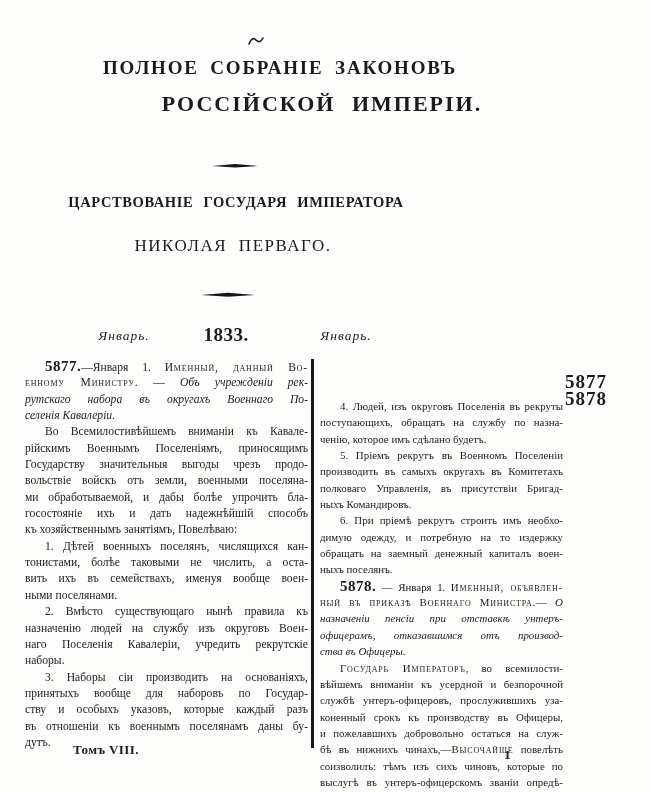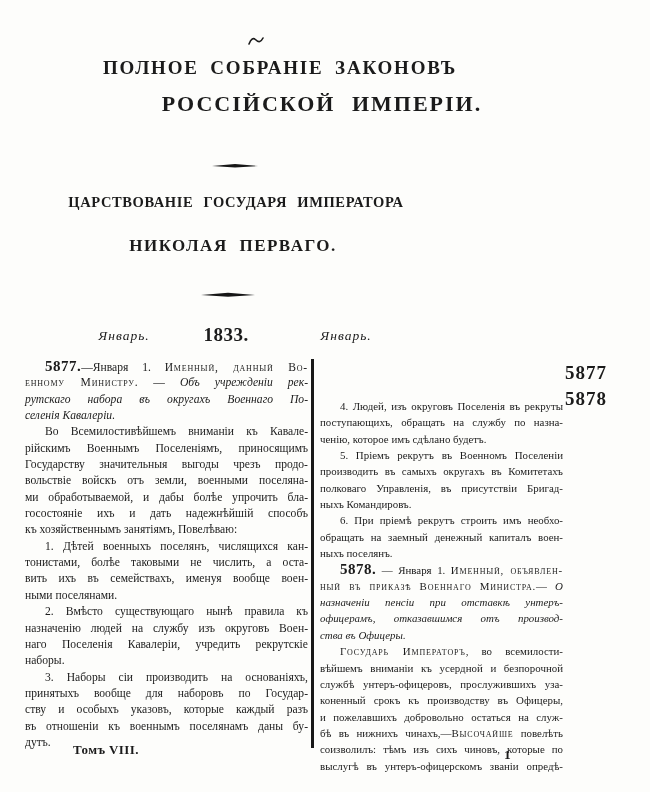--- a/index.html
+++ b/index.html
@@ -17,21 +17,21 @@
 
   .ornament { position:absolute; left:247px; top:32px; }
 
   .title1 { left:280px; top:57px;  font-size:19px; font-weight:bold; letter-spacing:1.8px; word-spacing:5px; }
   .title2 { left:306px; top:91px;  font-size:22px; font-weight:bold; letter-spacing:2px;   word-spacing:9px;margin-left:16px; }
 
   .rule-top { position:absolute; left:235px; top:155px; transform:translateX(-50%); }
   .rule-mid { position:absolute; left:228px; top:284px; transform:translateX(-50%); }
 
   .reign1 { left:236px; top:194px; font-size:14.5px; font-weight:bold; letter-spacing:0.6px; word-spacing:6px; }
-  .reign2 { left:233px; top:236px; font-size:17px;  font-weight:bold; letter-spacing:1.5px; word-spacing:6px; }
+  .reign2 { left:233px; top:236px; font-size:17px;  font-weight:normal; letter-spacing:1.5px; word-spacing:6px; }
 
   .month  { font-size:13.5px; font-style:italic; letter-spacing:1px;text-align:right; }
   .month-left  { left:124px; top:328px; }
   .month-right { left:346px; top:328px; }
   .year   { left:226px; top:324px; font-size:19px; font-weight:bold; letter-spacing:0.5px; }
 
   .col { position:absolute; top:358px; }
   .col-left  { left:25px;  width:283px; font-size:11.6px; }
   .col-right { left:320px; width:243px; font-size:10.9px;margin-top:40px; }
 
@@ -41,21 +41,21 @@
   .line.ind  { text-indent:20px; }
 
   .s-n  { }
   .s-i  { font-style:italic; }
   .s-sc { font-variant:small-caps; letter-spacing:0.8px; }
   .s-b  { font-weight:bold; font-size:15px; letter-spacing:0.5px; }
 
   .vrule { position:absolute; left:311px; top:359px; width:3px; height:389px; background:#181818; }
 
   .margin-num { position:absolute; left:565px; font-size:19px; font-weight:bold; letter-spacing:1px; }
-  .margin-num-1 { top:362px;font-family:Liberation Serif, serif; }
+  .margin-num-1 { top:371px;font-family:Liberation Serif, serif; }
   .margin-num-2 { top:388px; }
 
   .volume  { left:73px;  top:742px; font-size:13px; font-weight:bold; letter-spacing:0.4px; transform:none; }
   .pagenum { left:504px; top:747px; font-size:13.5px; font-weight:bold; transform:none; }
 </style>
 </head>
 <body style="background: rgb(253, 253, 251); color: rgb(27, 27, 27);">
 
 <div class="page">
 
@@ -116,20 +116,21 @@
   <div class="vrule"></div>
   <div class="col col-right" id="col-right">
       <div class="line fill ind"><span class="s-n">4. Людей, изъ округовъ Поселенія въ рекруты</span></div>
       <div class="line fill"><span class="s-n">поступающихъ, обращать на службу по назна-</span></div>
       <div class="line end"><span class="s-n">ченію, которое имъ сдѣлано будетъ.</span></div>
       <div class="line fill ind"><span class="s-n">5. Пріемъ рекрутъ въ Военномъ Поселеніи</span></div>
       <div class="line fill"><span class="s-n">производить въ самыхъ округахъ въ Комитетахъ</span></div>
       <div class="line fill"><span class="s-n">полковаго Управленія, въ присутствіи Бригад-</span></div>
       <div class="line end"><span class="s-n">ныхъ Командировъ.</span></div>
       <div class="line fill ind"><span class="s-n">6. При пріемѣ рекрутъ строить имъ необхо-</span></div>
+      <div class="line fill"><span class="s-n">димую одежду, и потребную на то издержку</span></div>
       <div class="line fill"><span class="s-n">обращать на заемный денежный капиталъ воен-</span></div>
       <div class="line end"><span class="s-n">ныхъ поселянъ.</span></div>
       <div class="line fill ind"><span class="s-b">5878.</span><span class="s-n"> — Января 1. </span><span class="s-sc">Именный, объявлен-</span></div>
       <div class="line fill"><span class="s-sc">ный въ приказѣ Военнаго Министра.—</span><span class="s-i"> О</span></div>
       <div class="line fill"><span class="s-i">назначеніи пенсіи при отставкѣ унтеръ-</span></div>
       <div class="line fill"><span class="s-i">офицерамъ, отказавшимся отъ производ-</span></div>
       <div class="line end"><span class="s-i">ства въ Офицеры.</span></div>
       <div class="line fill ind"><span class="s-sc">Государь Императоръ</span><span class="s-n">, во всемилости-</span></div>
       <div class="line fill"><span class="s-n">вѣйшемъ вниманіи къ усердной и безпорочной</span></div>
       <div class="line fill"><span class="s-n">службѣ унтеръ-офицеровъ, прослужившихъ уза-</span></div>

